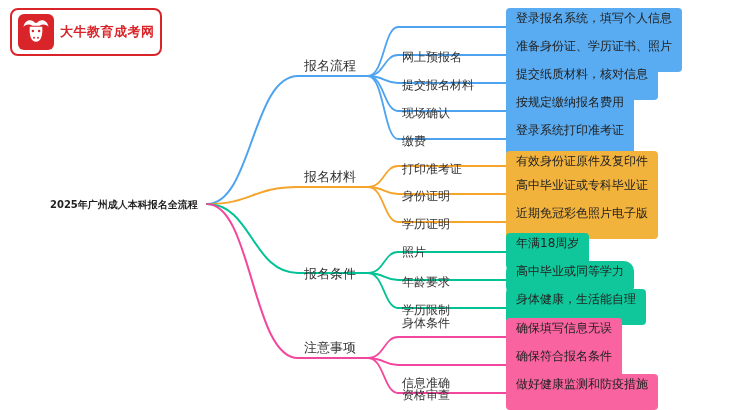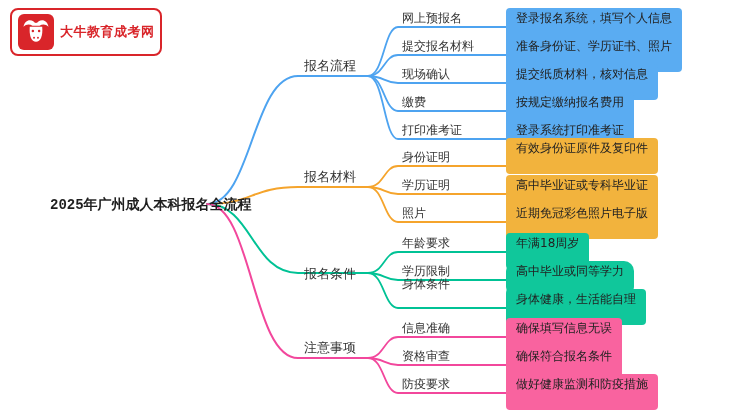--- a/index.html
+++ b/index.html
@@ -11,30 +11,30 @@
   }
   .stage { position: absolute; left: 0; top: 0; width: 750px; height: 410px; }
 
   svg.connectors { position: absolute; left: 0; top: 0; }
   .connectors path { fill: none; stroke-linecap: round; }
   .connectors path.main { stroke-width: 2; }
   .connectors path.sub  { stroke-width: 1.8; }
 
   .root-label {
     position: absolute; left: 50px; top: 197px;
-    font-size: 14px; line-height: 16px; font-weight: 600;
-    color: #1f1f1f; white-space: nowrap; font-family: Liberation Mono, monospace;
+    font-size: 10px; line-height: 16px; font-weight: 600;
+    color: #1f1f1f; white-space: nowrap;
   }
   .branch-label {
     position: absolute; font-size: 13px; line-height: 17px;
     color: #333; white-space: nowrap;
   }
   .node-label {
     position: absolute; left: 402px; font-size: 12px; line-height: 16px;
-    color: #333; white-space: nowrap;
+    color: #333; white-space: nowrap; margin-top: 39px;
   }
   .value-box {
     position: absolute; left: 506px; height: 36px; line-height: 20px;
     padding: 0 10px; border-radius: 4px;
     font-size: 12px; color: #222; white-space: nowrap;
     background: var(--box, #ccc);
   }
 
   
   .logo {
@@ -116,35 +116,35 @@
   <div class="value-box b0" style="top: 36px; text-align: right; --box: #5aacf2;">准备身份证、学历证书、照片</div>
   <div class="node-label" style="top:66px">现场确认</div>
   <div class="value-box b0" style="top: 64px; --box: #5aacf2;">提交纸质材料，核对信息</div>
   <div class="node-label" style="top:94px">缴费</div>
   <div class="value-box b0" style="top: 92px; --box: #5aacf2;">按规定缴纳报名费用</div>
   <div class="node-label" style="top:122px">打印准考证</div>
   <div class="value-box b0" style="top: 120px; --box: #5aacf2;">登录系统打印准考证</div>
 
   <div class="branch-label" style="left:304px; top:168px">报名材料</div>
   <div class="node-label" style="top:149px">身份证明</div>
-  <div class="value-box b1" style="top: 138px; --box: #f2b33d;">有效身份证原件及复印件</div>
+  <div class="value-box b1" style="top: 151px; --box: #f2b33d;">有效身份证原件及复印件</div>
   <div class="node-label" style="top:177px">学历证明</div>
   <div class="value-box b1" style="top: 175px; --box: #f2b33d;">高中毕业证或专科毕业证</div>
   <div class="node-label" style="top:205px">照片</div>
   <div class="value-box b1" style="top: 203px; --box: #f2b33d;">近期免冠彩色照片电子版</div>
 
   <div class="branch-label" style="left:304px; top:265px">报名条件</div>
   <div class="node-label" style="top:235px">年龄要求</div>
   <div class="value-box b2" style="top: 233px; --box: #10c79b;">年满18周岁</div>
   <div class="node-label" style="top:263px">学历限制</div>
   <div class="value-box b2" style="top: 261px; border-radius: 10px; --box: #10c79b;">高中毕业或同等学力</div>
   <div class="node-label" style="top:276px">身体条件</div>
   <div class="value-box b2" style="top: 289px; --box: #10c79b;">身体健康，生活能自理</div>
 
   <div class="branch-label" style="left:304px; top:339px">注意事项</div>
-  <div class="node-label" style="top:320px">信息准确</div>
+  <div class="node-label" style="top:336px">信息准确</div>
   <div class="value-box b3" style="top: 318px; --box: #f9639f;">确保填写信息无误</div>
   <div class="node-label" style="top:348px">资格审查</div>
   <div class="value-box b3" style="top: 346px; --box: #f9639f;">确保符合报名条件</div>
   <div class="node-label" style="top:376px">防疫要求</div>
   <div class="value-box b3" style="top: 374px; --box: #f9639f;">做好健康监测和防疫措施</div>
 
 </div>
 
 </body></html>

